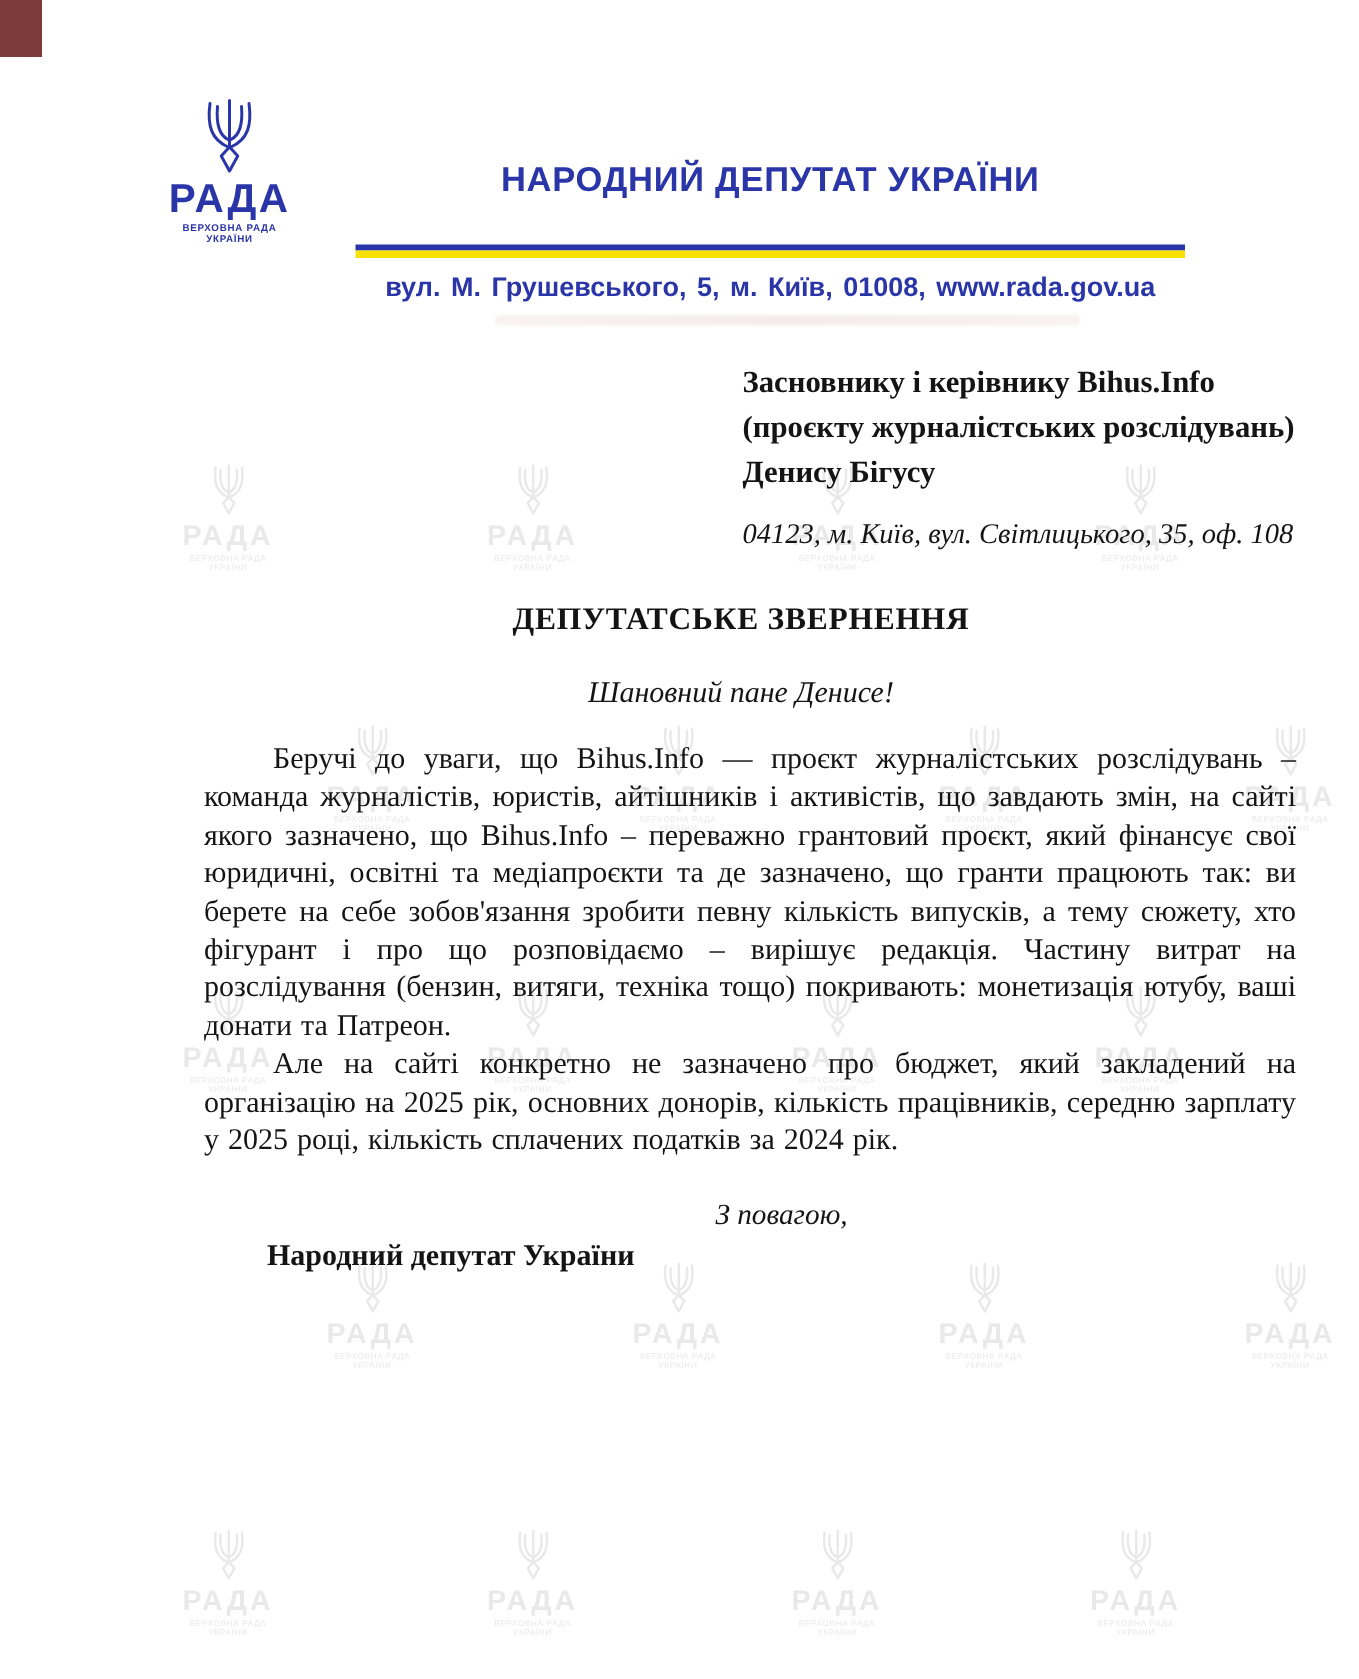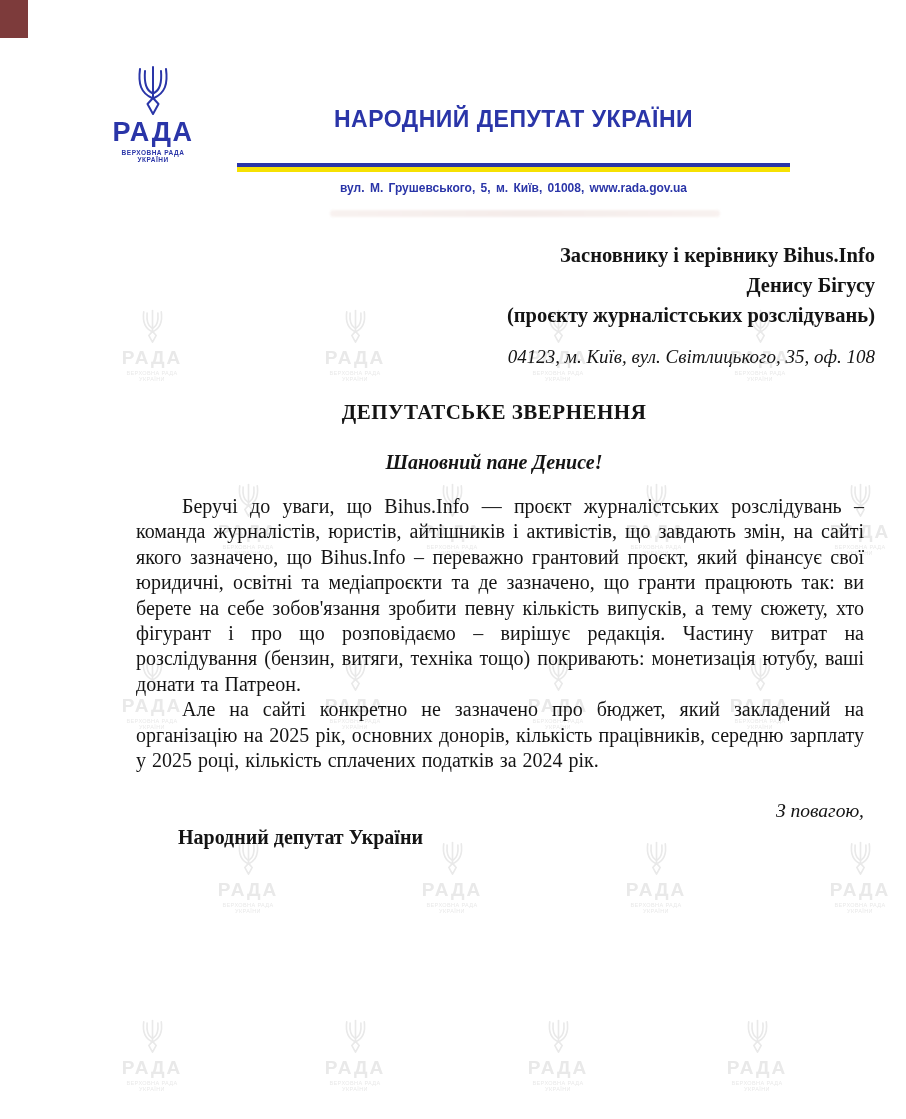--- a/index.html
+++ b/index.html
@@ -54,61 +54,61 @@
   .header-title{
     position:absolute;left:237px;top:106px;width:553px;text-align:center;
     font-family:"Liberation Sans", sans-serif;font-weight:bold;
     font-size:23px;color:var(--brand-blue);letter-spacing:0.5px;
   }
   .flag-stripe{position:absolute;left:237px;top:163px;width:553px;}
   .flag-stripe .blue{height:4px;background:var(--brand-blue);}
   .flag-stripe .yellow{height:5px;background:var(--flag-yellow);}
   .header-address{
     position:absolute;left:237px;top:181px;width:553px;text-align:center;
-    font-family:"Liberation Sans", sans-serif;font-size:12px;
+    font-family:"Liberation Sans", sans-serif;font-size:18px;
     color:var(--brand-blue);font-weight:bold;word-spacing:2px;
   }
   .faint-artifact{
     position:absolute;left:330px;top:210px;width:390px;height:7px;
     background:linear-gradient(90deg,#f5ebe8,#efe2df,#f5ebe8);
     opacity:0.65;filter:blur(1px);border-radius:3px;
   }
 
   
   .recipient{
-    position:absolute;left:475px;top:240px;width:400px;
-    font-weight:bold;font-size:20.5px;line-height:30px;text-align:right;
+    position:absolute;left:495px;top:240px;width:400px;
+    font-weight:bold;font-size:20.5px;line-height:30px;
   }
   .recipient-address{
     margin-top:12px;font-weight:normal;font-style:italic;font-size:19px;
   }
 
   
   .doc-title{
     position:absolute;left:130px;top:400px;width:728px;text-align:center;
     font-weight:bold;font-size:21px;letter-spacing:0.5px;
   }
   .salutation{
     position:absolute;left:130px;top:451px;width:728px;text-align:center;
-    font-weight:bold;font-style:italic;font-size:20px;
+    font-weight:normal;font-style:italic;font-size:20px;
   }
 
   
   .letter-body{
     position:absolute;left:136px;top:494px;width:728px;
     font-size:20px;line-height:25.4px;text-align:justify;
   }
   .letter-body p{margin:0;text-indent:46px;word-spacing:1px;}
   .request-heading{
     text-align:center;font-weight:bold;padding-left:46px;
     font-size:20px;line-height:25.4px;
   }
   .closing{
     margin-top:25px;padding-left:42px;font-style:italic;font-size:19.5px;
-    text-align:right;
+    text-align:center;
   }
   .sign-row{
     display:flex;justify-content:space-between;align-items:baseline;
     padding-left:42px;padding-right:10px;margin-top:1px;
     font-weight:bold;font-size:20px;text-align:left;
   }
 </style>
 </head>
 <body>
 
@@ -422,22 +422,22 @@
       <div class="blue"></div>
       <div class="yellow"></div>
     </div>
 
     <div class="header-address">вул. М. Грушевського, 5, м. Київ, 01008, www.rada.gov.ua</div>
 
     <div class="faint-artifact"></div>
 
     <div class="recipient">
       <div>Засновнику і керівнику Bihus.Info</div>
+      <div>(проєкту журналістських розслідувань)</div>
       <div>Денису Бігусу</div>
-      <div>(проєкту журналістських розслідувань)</div>
       <div class="recipient-address">04123, м. Київ, вул. Світлицького, 35, оф. 108</div>
     </div>
 
     <div class="doc-title">ДЕПУТАТСЬКЕ ЗВЕРНЕННЯ</div>
     <div class="salutation">Шановний пане Денисе!</div>
 
     <div class="letter-body">
       <p>Беручі до уваги, що Bihus.Info — проєкт журналістських розслідувань – команда журналістів, юристів, айтішників і активістів, що завдають змін, на сайті якого зазначено, що Bihus.Info – переважно грантовий проєкт, який фінансує свої юридичні, освітні та медіапроєкти та де зазначено, що гранти працюють так: ви берете на себе зобов'язання зробити певну кількість випусків, а тему сюжету, хто фігурант і про що розповідаємо – вирішує редакція. Частину витрат на розслідування (бензин, витяги, техніка тощо) покривають: монетизація ютубу, ваші донати та Патреон.</p>
       <p>Але на сайті конкретно не зазначено про бюджет, який закладений на організацію на 2025 рік, основних донорів, кількість працівників, середню зарплату у 2025 році, кількість сплачених податків за 2024 рік.</p>
 

